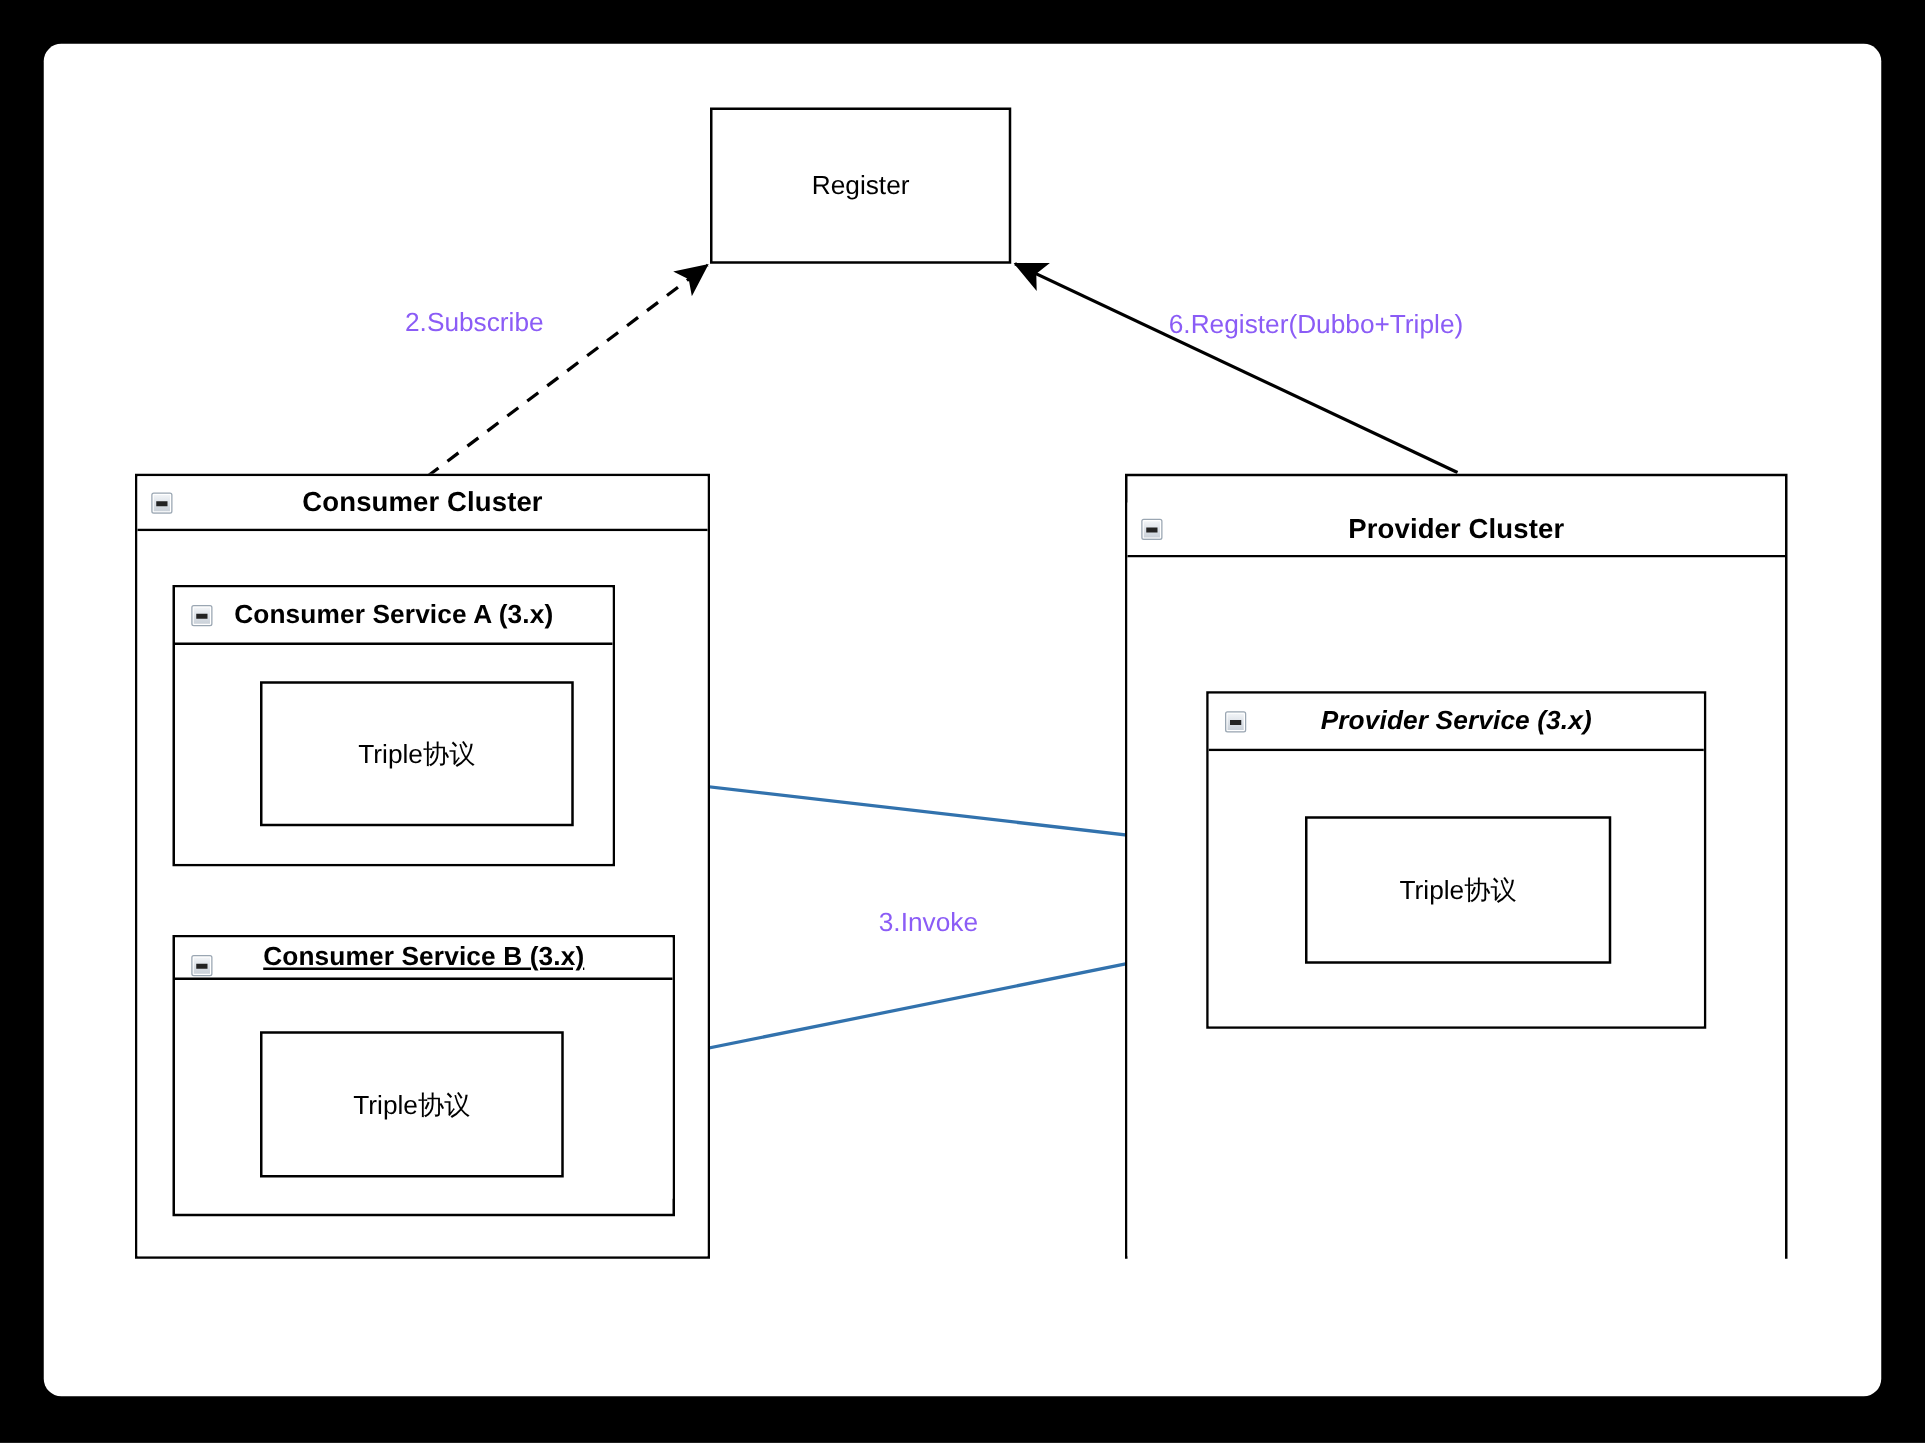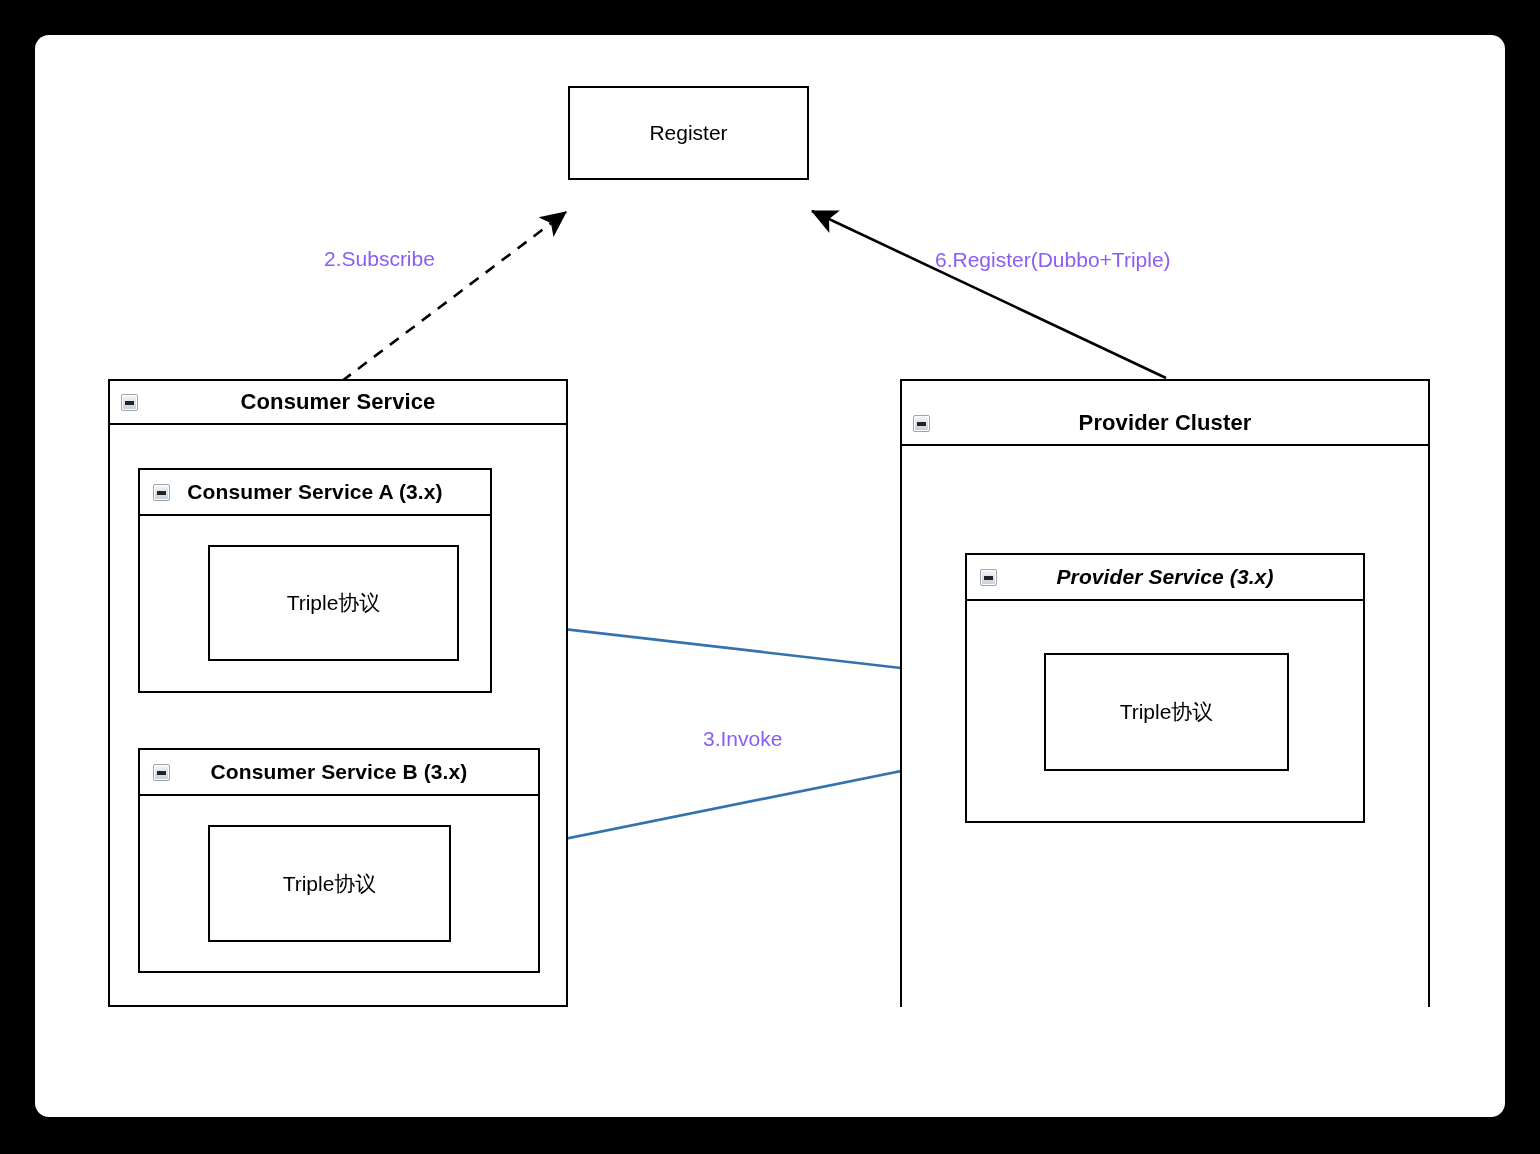--- a/index.html
+++ b/index.html
@@ -120,49 +120,49 @@
 
     <line x1="1166" y1="378" x2="812" y2="211" stroke="#000000" stroke-width="2.6" marker-end="url(#arrow-black)"></line>
 
     <line x1="342" y1="381" x2="566" y2="212" stroke="#000000" stroke-width="2.6" stroke-dasharray="11 9" marker-end="url(#arrow-black)"></line>
 
     <line x1="459" y1="617" x2="1040" y2="684" stroke="#3272ad" stroke-width="2.6" marker-end="url(#arrow-blue)"></line>
 
     <line x1="450" y1="862" x2="1040" y2="743" stroke="#3272ad" stroke-width="2.6" marker-end="url(#arrow-blue)"></line>
   </svg>
 
-  <div class="node node-plain" style="left:568px; top:86px; width:241px; height:94px;">
+  <div class="node node-plain" style="left:568px; top:86px; width:241px; height:125px;">
     <span class="plain-label">Register</span>
   </div>
 
   <div class="node" style="left:108px; top:379px; width:460px; height:628px;">
     <div class="node-title-bar" style="height:44px;">
       <span class="collapse-icon" style="left:11px; top:13px;">
         <span class="bar"></span>
       </span>
-      <span class="node-title-text" style="font-size:22px;">Consumer Service</span>
+      <span class="node-title-text" style="font-size:22px;">Consumer Cluster</span>
     </div>
     <div class="node-body" style="height:580px;"></div>
   </div>
 
   <div class="node" style="left:138px; top:468px; width:354px; height:225px;">
     <div class="node-title-bar" style="height:46px;">
       <span class="collapse-icon" style="left:13px; top:14px;">
         <span class="bar"></span>
       </span>
       <span class="node-title-text" style="font-size:21px;">Consumer Service A (3.x)</span>
     </div>
     <div class="node-body" style="height:175px;"></div>
   </div>
   <div class="node node-plain" style="left:208px; top:545px; width:251px; height:116px;">
     <span class="plain-label">Triple协议</span>
   </div>
 
   <div class="node" style="left:138px; top:748px; width:402px; height:225px;">
-    <div class="node-title-bar" style="height:46px;">
+    <div class="node-title-bar" style="height:34px;text-decoration:underline;">
       <span class="collapse-icon" style="left:13px; top:14px;">
         <span class="bar"></span>
       </span>
       <span class="node-title-text" style="font-size:21px;">Consumer Service B (3.x)</span>
     </div>
     <div class="node-body" style="height:175px;"></div>
   </div>
   <div class="node node-plain" style="left:208px; top:825px; width:243px; height:117px;">
     <span class="plain-label">Triple协议</span>
   </div>

